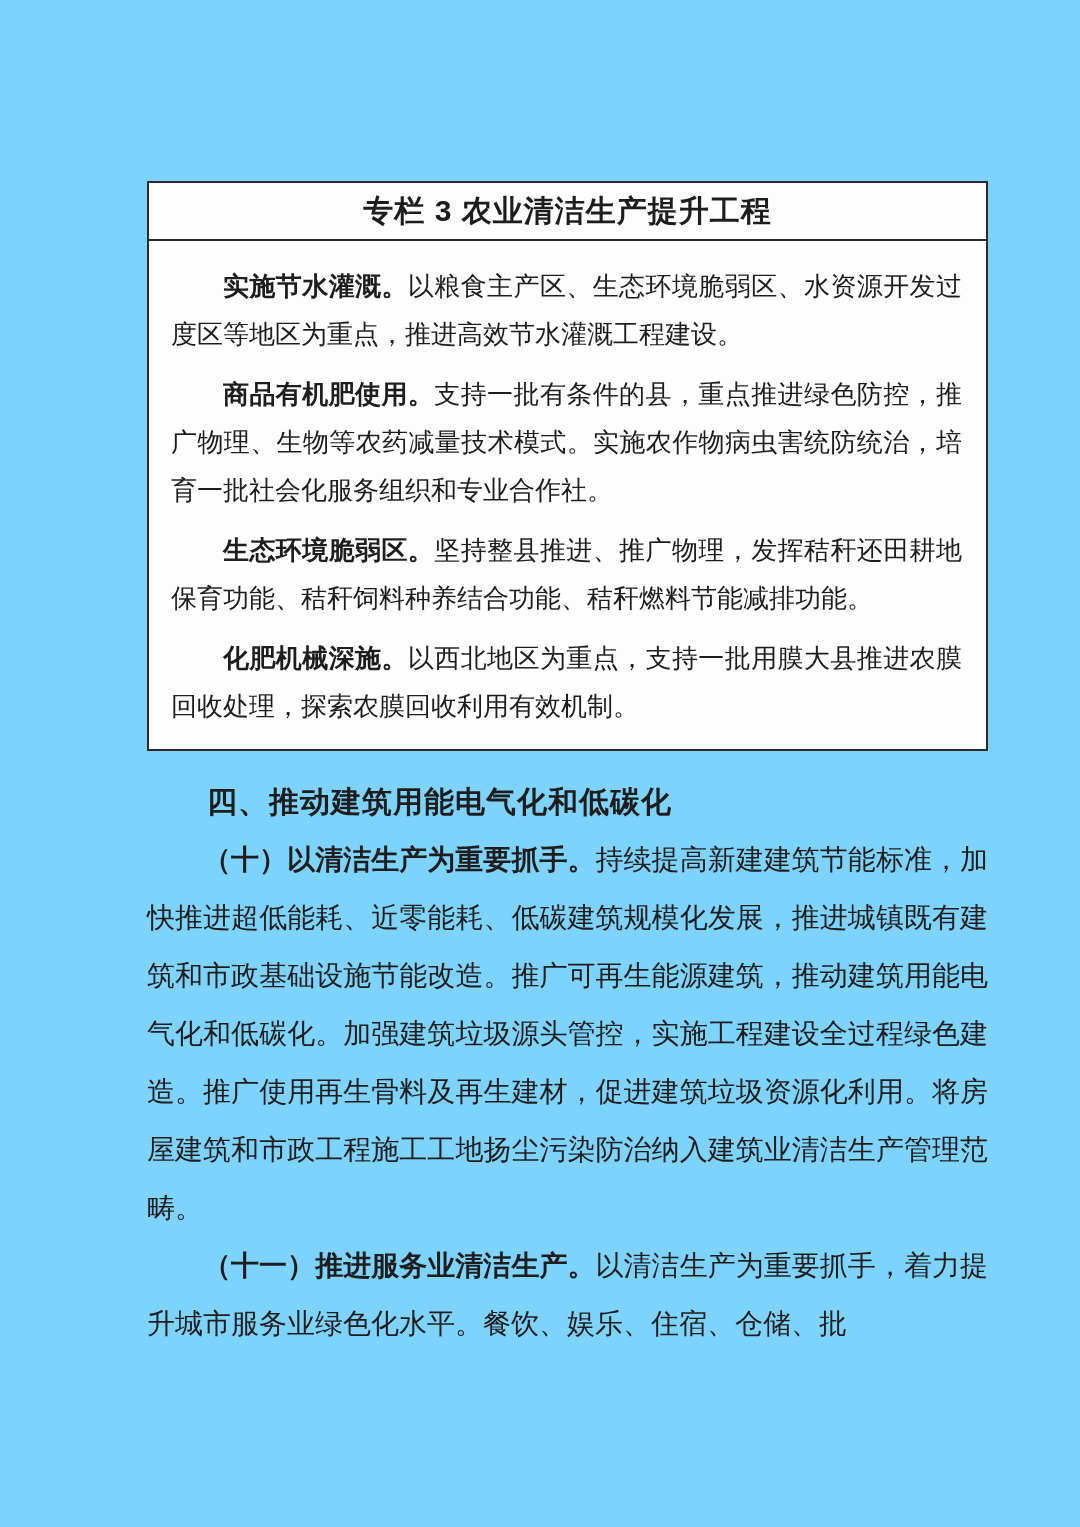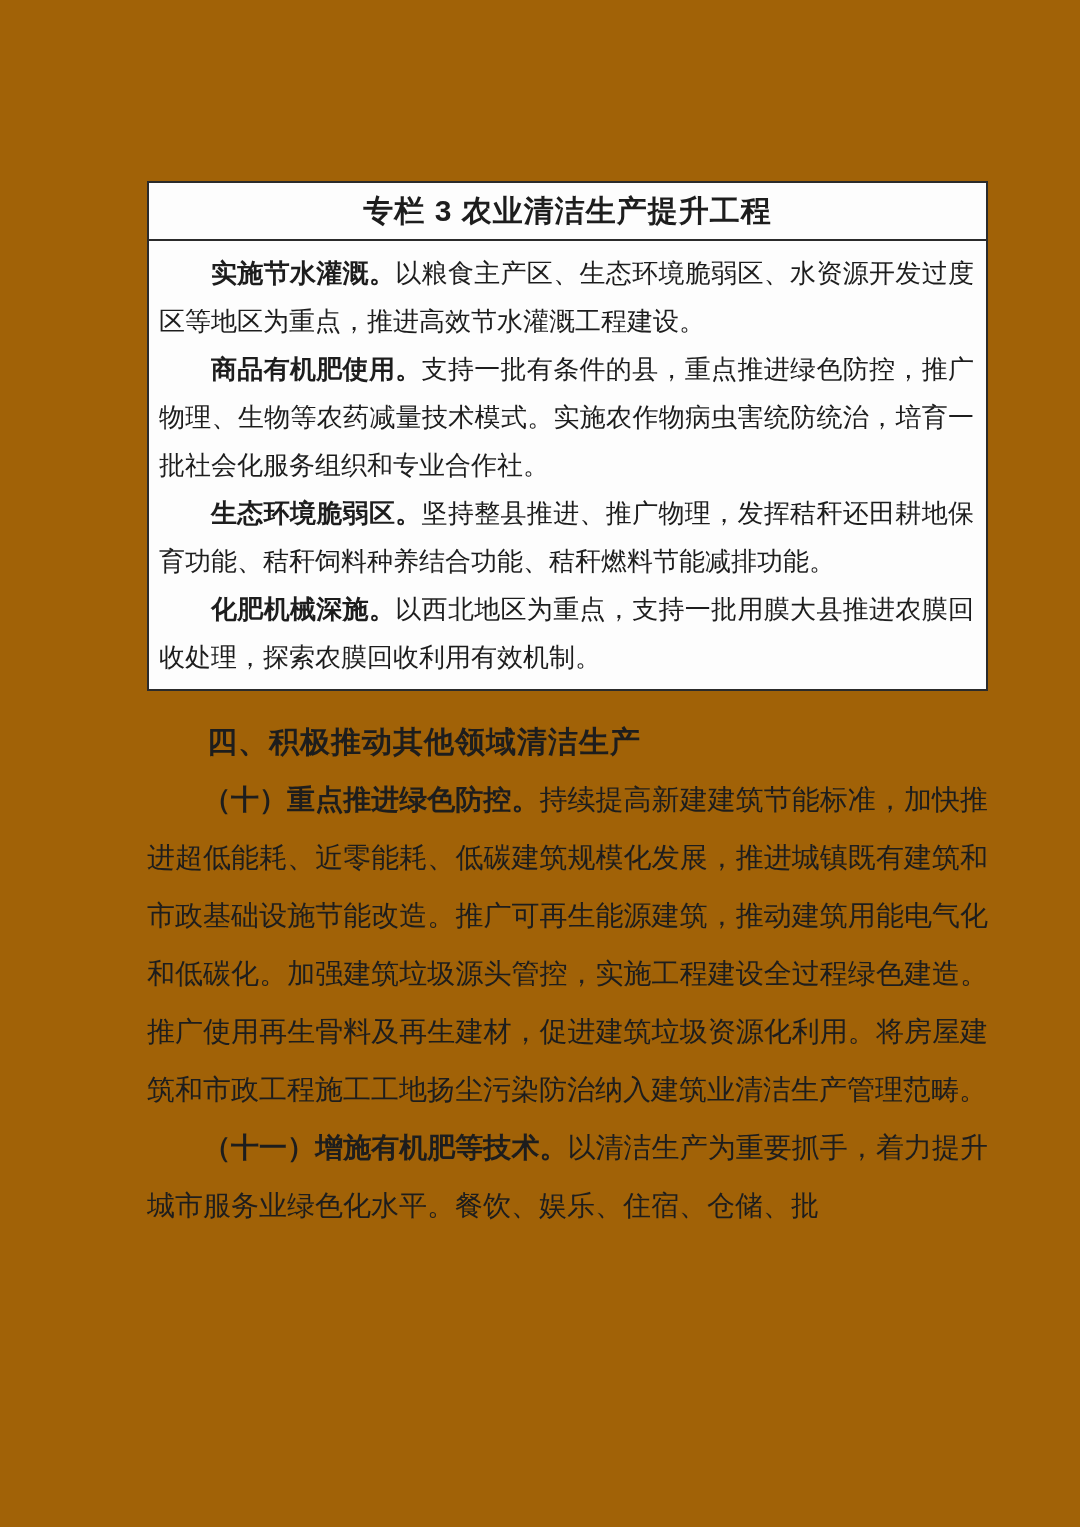--- a/index.html
+++ b/index.html
@@ -4,21 +4,21 @@
 <style>
   html, body {
     margin: 0;
     padding: 0;
     background: #ffffff;
   }
   .page {
     position: relative;
     width: 1080px;
     height: 1527px;
-    background: #a16207;
+    background: #7dd3fc;
     box-sizing: border-box;
     padding: 181px 92px 0 147px;
     color: #1d1d1d;
     font-family: "Liberation Serif", "DejaVu Serif", serif;
     overflow: hidden;
   }
   
   .callout-box {
     border: 2px solid #2b2b2b;
     background: #fdfdfd;
@@ -34,23 +34,22 @@
     letter-spacing: 1px;
   }
   .box-body {
     padding: 10px 12px 6px 10px;
     font-size: 26px;
     line-height: 48px;
     text-align: justify;
     text-justify: inter-character;
   }
   .box-body p {
-    margin: 0;
+    margin: 12px;
     text-indent: 2em;
-    font-family: Liberation Mono, monospace;
   }
   .box-body .lead {
     font-weight: 700;
   }
   
   .section-heading {
     margin: 22px 0 0 0;
     text-indent: 2em;
     font-family: "Liberation Sans", "DejaVu Sans", sans-serif;
     font-weight: 700;
@@ -86,23 +85,23 @@
       </p>
       <p>
         <span class="lead">生态环境脆弱区。</span><span>坚持整县推进、推广物理，发挥秸秆还田耕地保育功能、秸秆饲料种养结合功能、秸秆燃料节能减排功能。</span>
       </p>
       <p>
         <span class="lead">化肥机械深施。</span><span>以西北地区为重点，支持一批用膜大县推进农膜回收处理，探索农膜回收利用有效机制。</span>
       </p>
     </div>
   </div>
 
-  <h2 class="section-heading">四、积极推动其他领域清洁生产</h2>
+  <h2 class="section-heading">四、推动建筑用能电气化和低碳化</h2>
 
   <p class="body-para">
-    <span class="lead">（十）重点推进绿色防控。</span><span>持续提高新建建筑节能标准，加快推进超低能耗、近零能耗、低碳建筑规模化发展，推进城镇既有建筑和市政基础设施节能改造。推广可再生能源建筑，推动建筑用能电气化和低碳化。加强建筑垃圾源头管控，实施工程建设全过程绿色建造。推广使用再生骨料及再生建材，促进建筑垃圾资源化利用。将房屋建筑和市政工程施工工地扬尘污染防治纳入建筑业清洁生产管理范畴。</span>
+    <span class="lead">（十）以清洁生产为重要抓手。</span><span>持续提高新建建筑节能标准，加快推进超低能耗、近零能耗、低碳建筑规模化发展，推进城镇既有建筑和市政基础设施节能改造。推广可再生能源建筑，推动建筑用能电气化和低碳化。加强建筑垃圾源头管控，实施工程建设全过程绿色建造。推广使用再生骨料及再生建材，促进建筑垃圾资源化利用。将房屋建筑和市政工程施工工地扬尘污染防治纳入建筑业清洁生产管理范畴。</span>
   </p>
 
   <p class="body-para">
-    <span class="lead">（十一）增施有机肥等技术。</span><span>以清洁生产为重要抓手，着力提升城市服务业绿色化水平。餐饮、娱乐、住宿、仓储、批</span>
+    <span class="lead">（十一）推进服务业清洁生产。</span><span>以清洁生产为重要抓手，着力提升城市服务业绿色化水平。餐饮、娱乐、住宿、仓储、批</span>
   </p>
 
 </div>
 
 </body></html>

